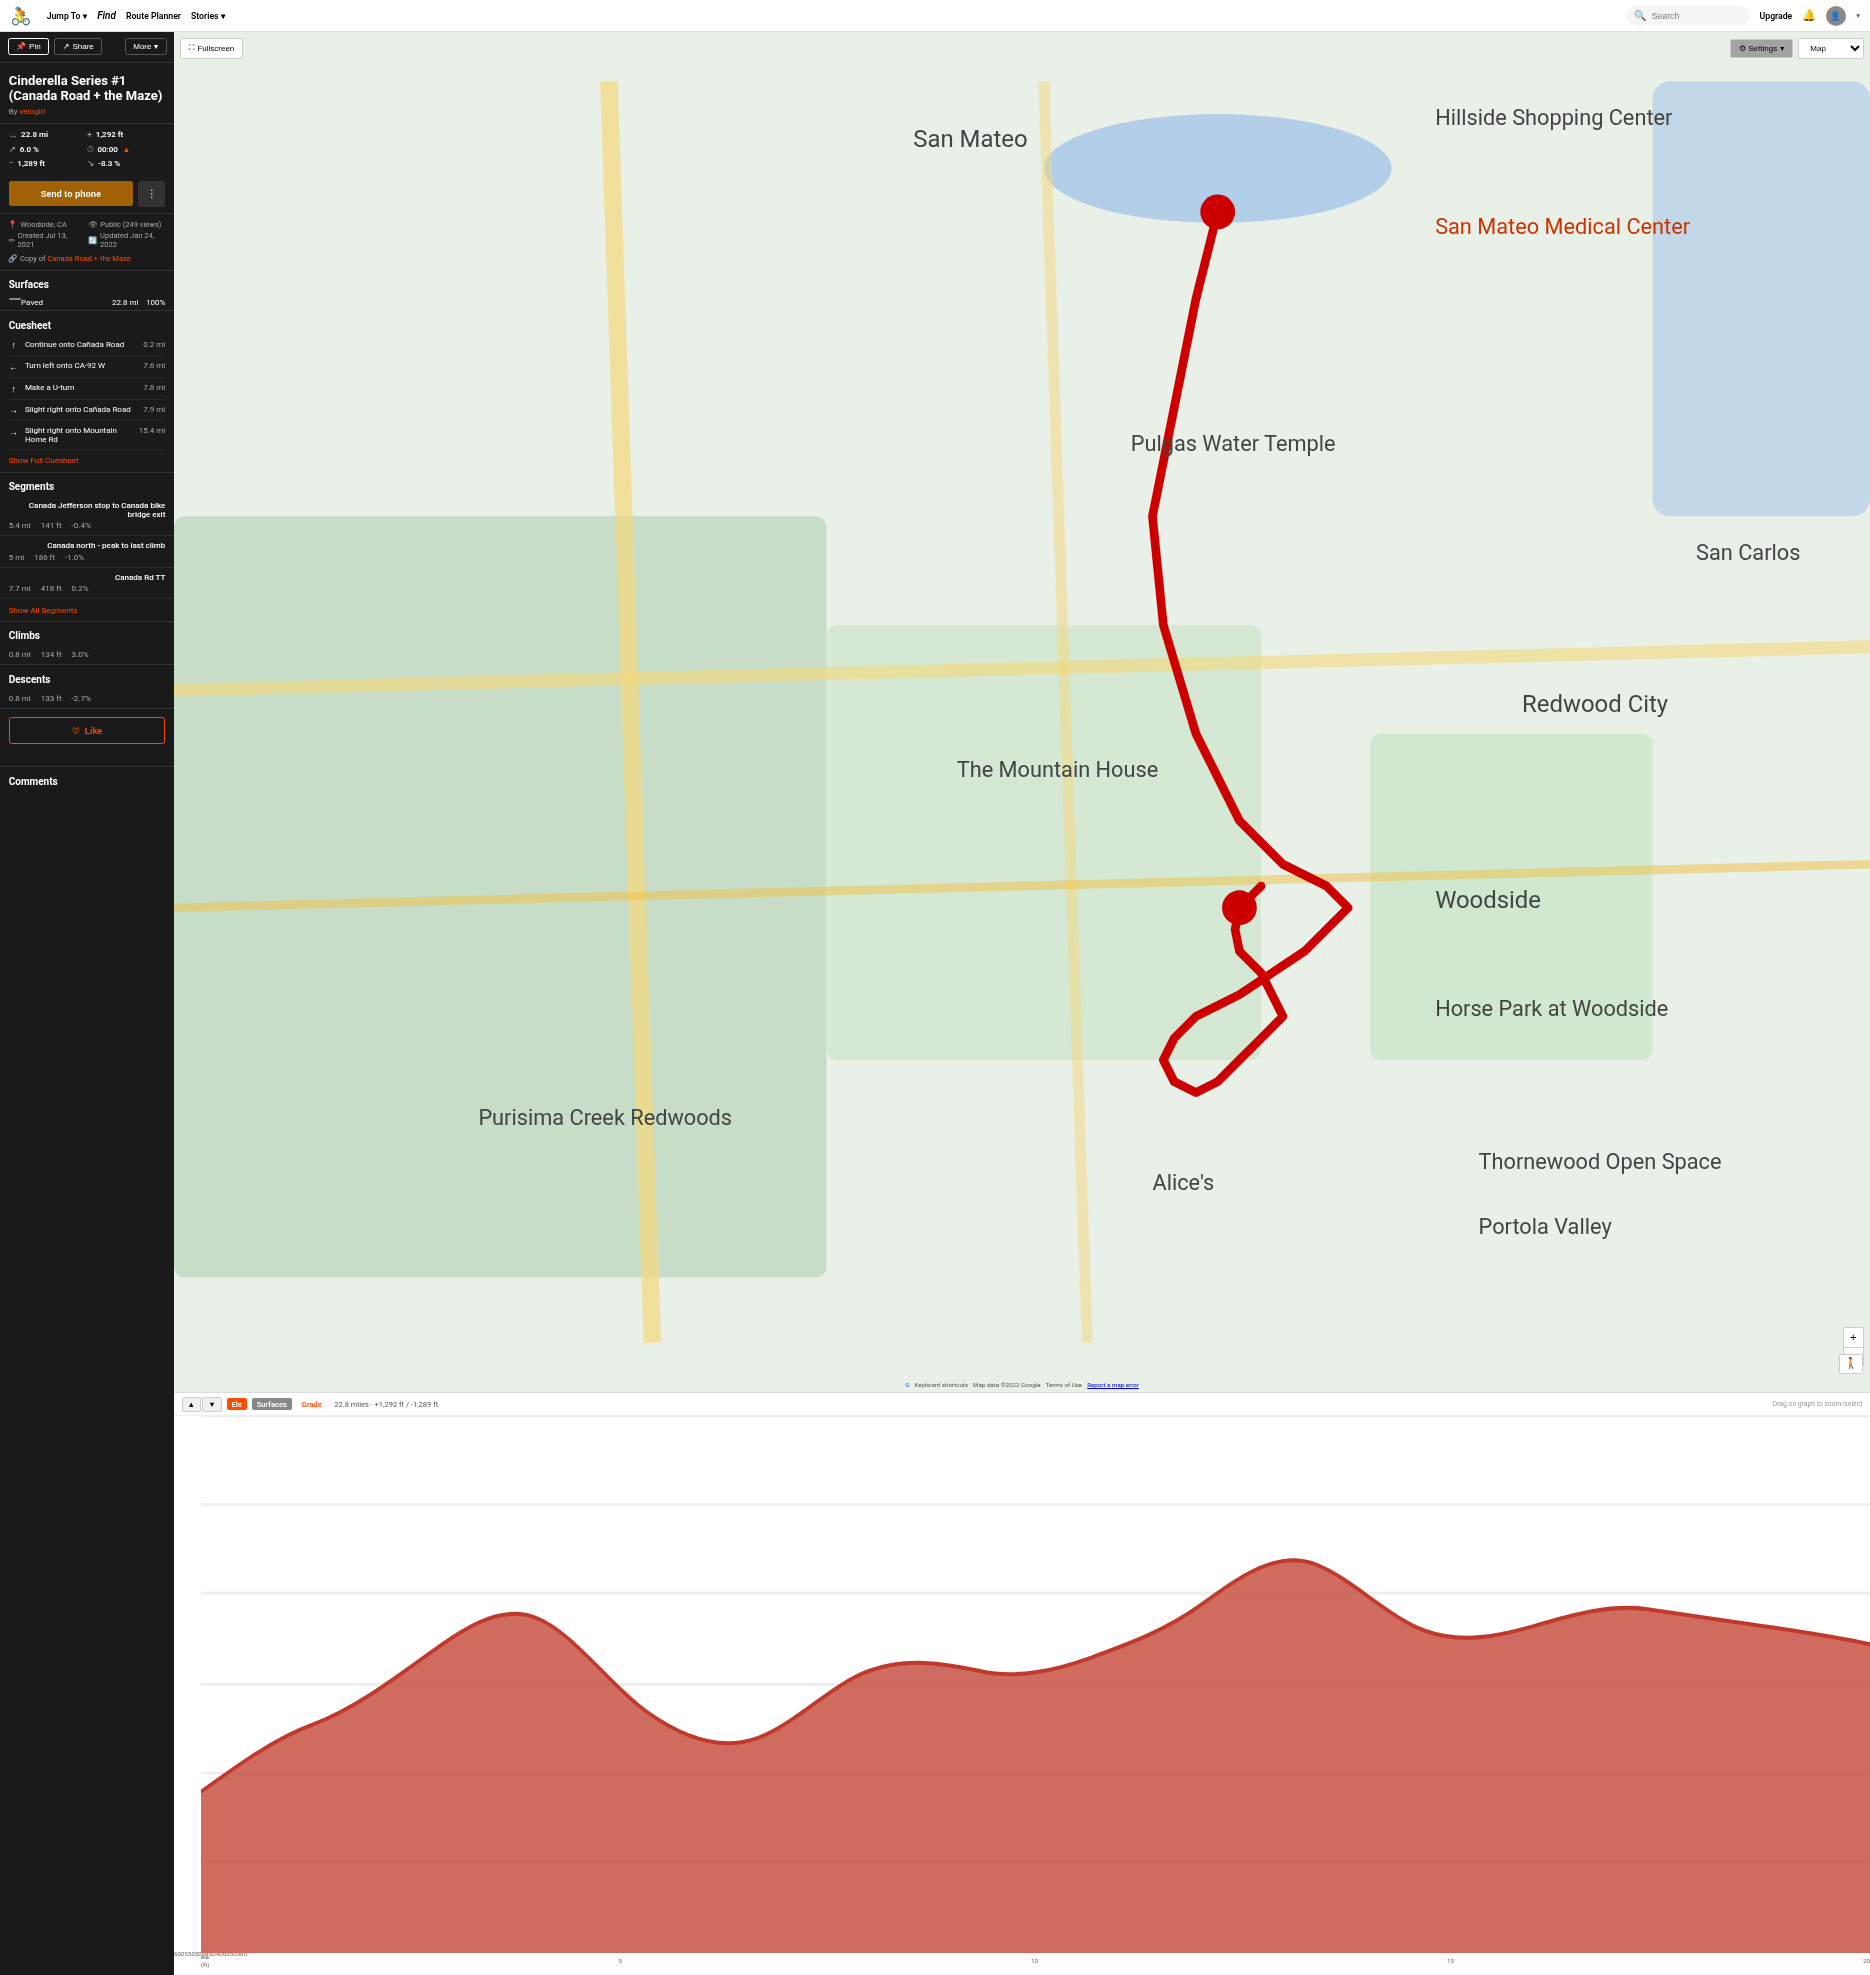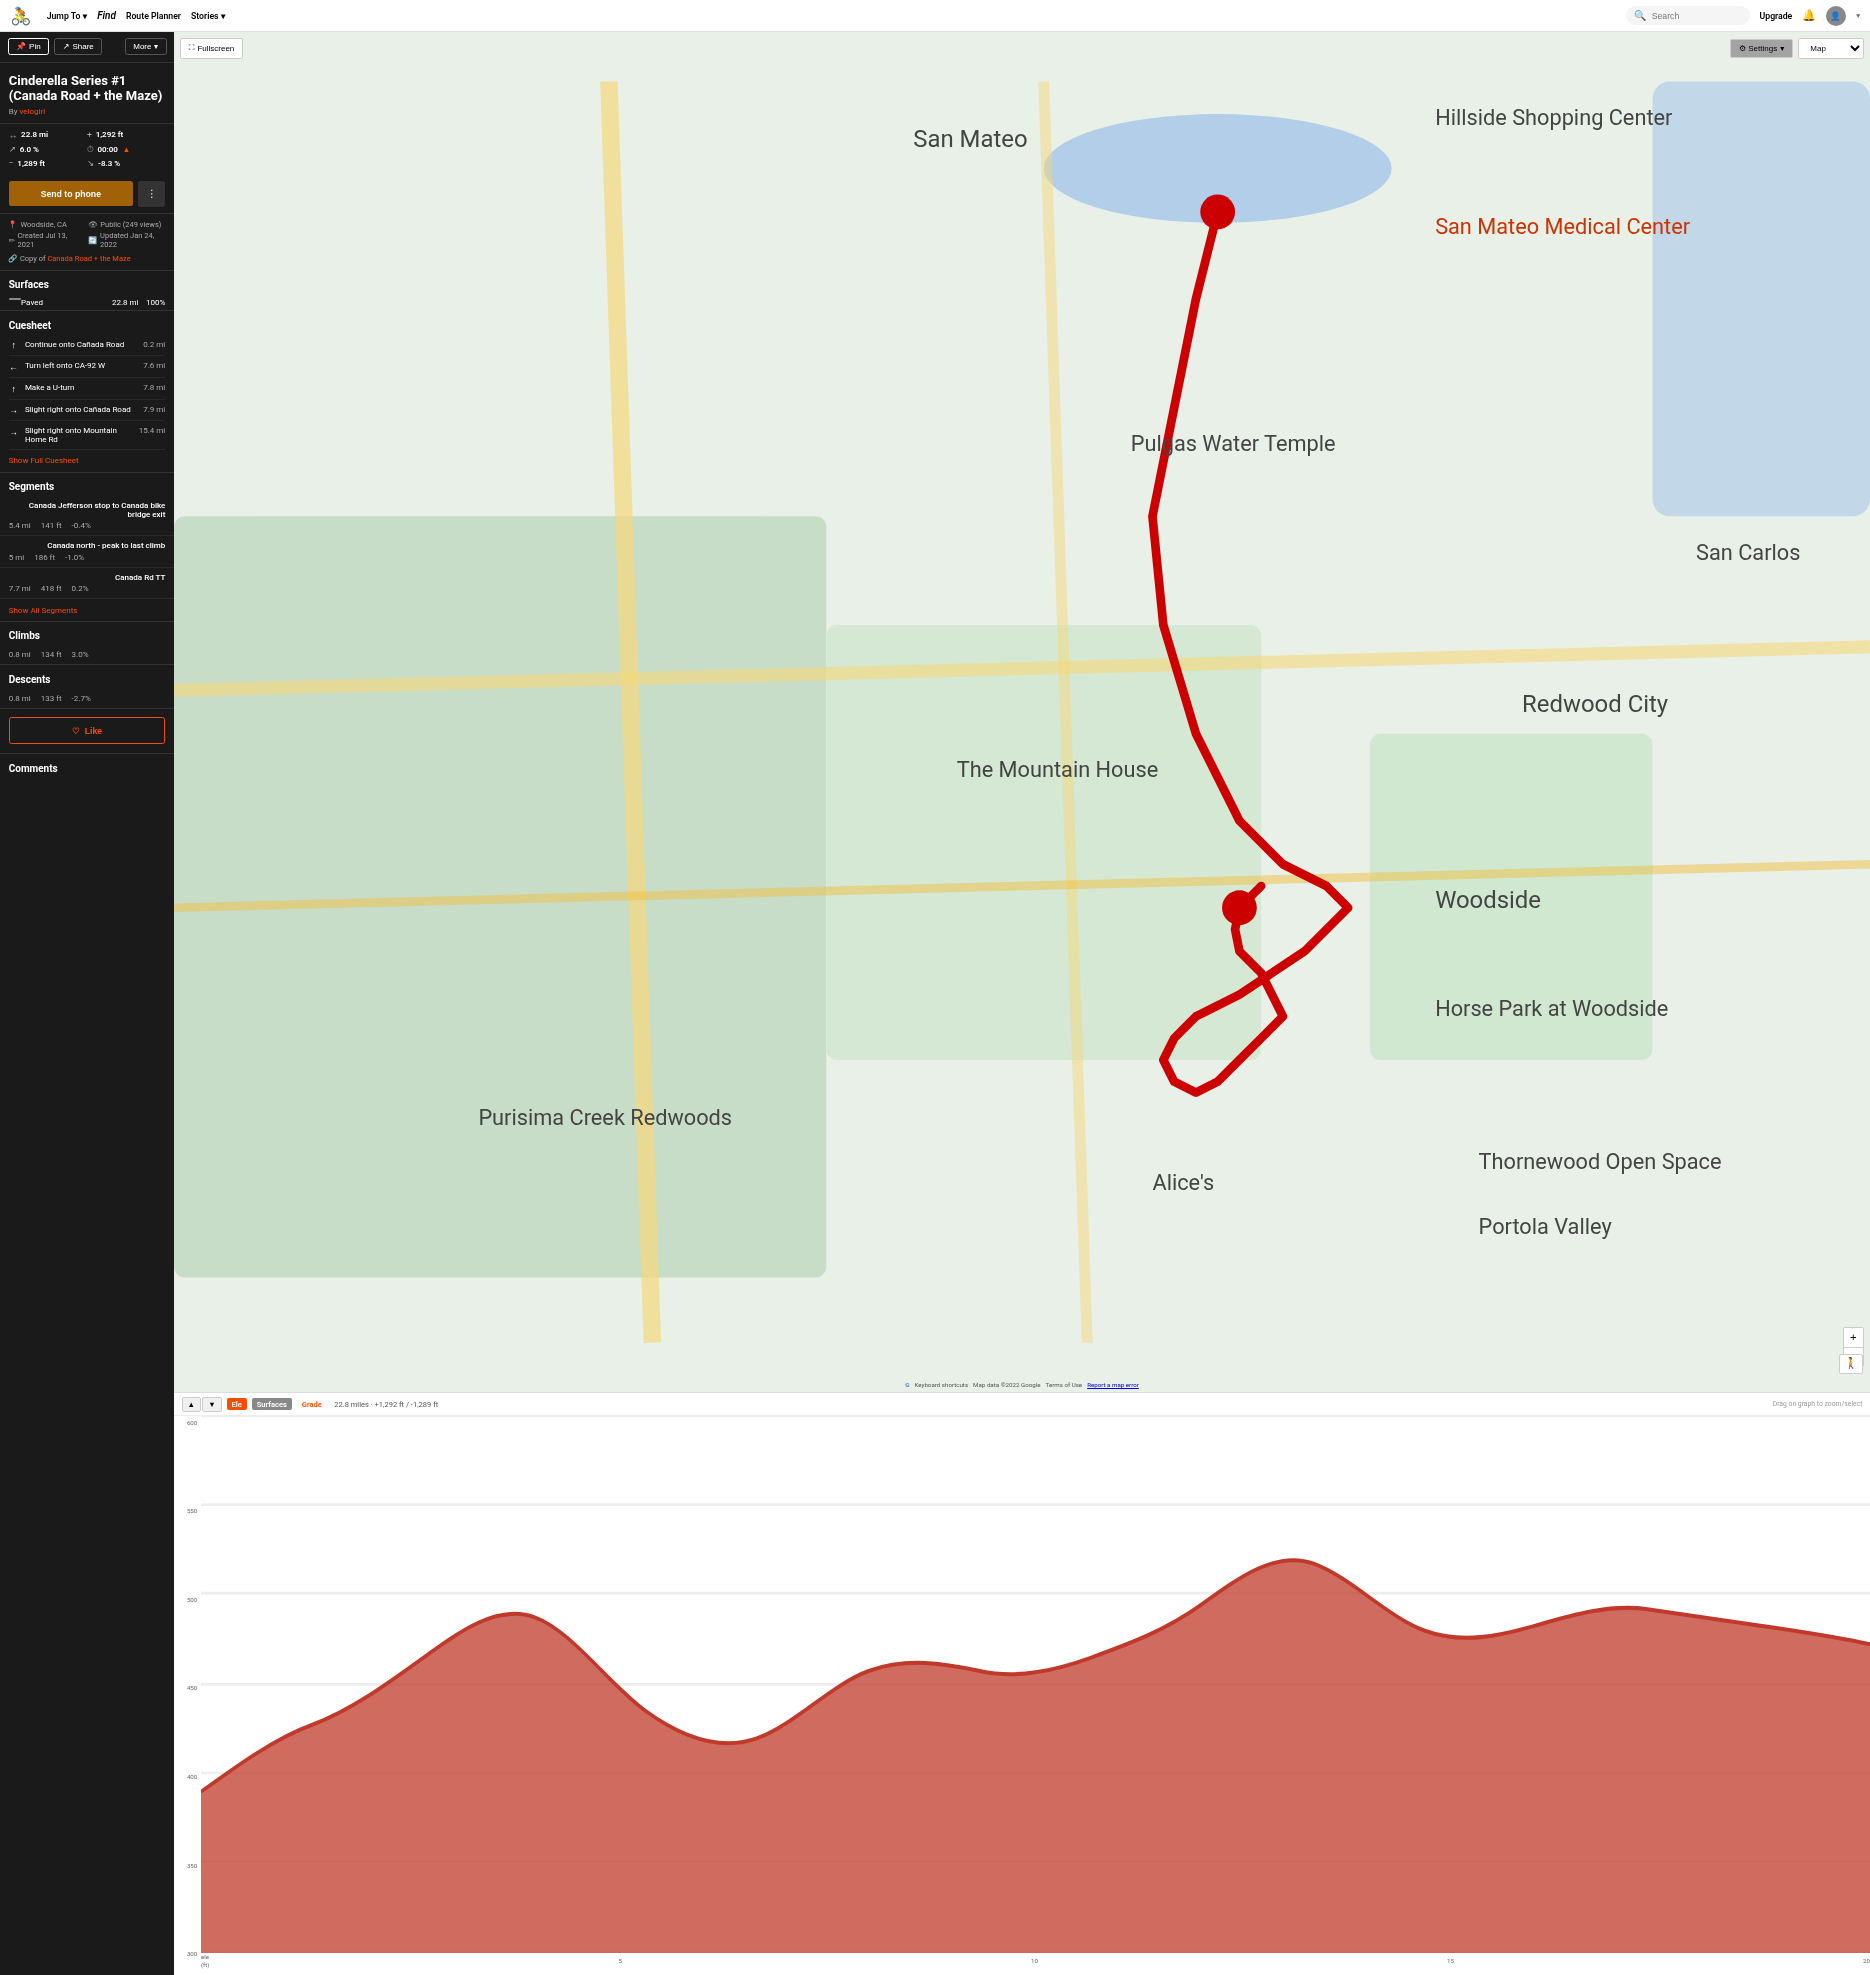--- a/index.html
+++ b/index.html
@@ -105,21 +105,21 @@
     .descent-item { padding: 5px 0; font-size: 8px; }
     .descent-stats { display: flex; gap: 10px; color: #aaa; }
 
     .like-section { padding: 8.7px; border-top: 0.6px solid #333; }
     .btn-like {
       width: 100%; background: transparent; border: 0.6px solid #fc4c02; color: #fc4c02;
       border-radius: 2.5px; padding: 7.5px; font-size: 8.7px; font-weight: 600; cursor: pointer;
       display: flex; align-items: center; justify-content: center; gap: 5px;
     }
 
-    .comments-section { padding: 8.7px; border-top: 0.6px solid #333; }
+    .comments-section { padding: 8.7px; border-top: 0.6px solid #333; margin-top: 13px; }
     .comments-title { font-size: 10px; font-weight: 700; }
 
     
     .map-area { flex: 1; position: relative; overflow: hidden; }
     .map-container { width: 100%; height: 70%; position: relative; background: #e8f0e8; overflow: hidden; }
 
     
     .map-toolbar {
       position: absolute; top: 6.2px; left: 6.2px; right: 6.2px;
       display: flex; justify-content: space-between; z-index: 10;
@@ -458,21 +458,21 @@
         </div>
         <span class="ele-tag">Ele</span>
         <span class="ele-tag-surfaces">Surfaces</span>
         <span class="ele-tag-grade">Grade</span>
         <span class="ele-summary">22.8 miles · +1,292 ft / -1,289 ft</span>
         <span class="ele-drag-hint">Drag on graph to zoom/select</span>
       </div>
 
       <div style="display:flex; height: calc(100% - 25px);">
 
-        <div style="width:27px; display:flex; flex-direction:column; justify-content:space-between; align-items:flex-end; padding:2.5px 3.7px 15px 0; font-size:6.2px; color:#666;">
+        <div style="width:27px; display:flex; flex-direction:row; justify-content:space-between; align-items:flex-end; padding:2.5px 3.7px 15px 0; font-size:6.2px; color:#666;">
           <span>600</span>
           <span>550</span>
           <span>500</span>
           <span>450</span>
           <span>400</span>
           <span>350</span>
           <span>300</span>
         </div>
 
         <div style="flex:1; position:relative;">

